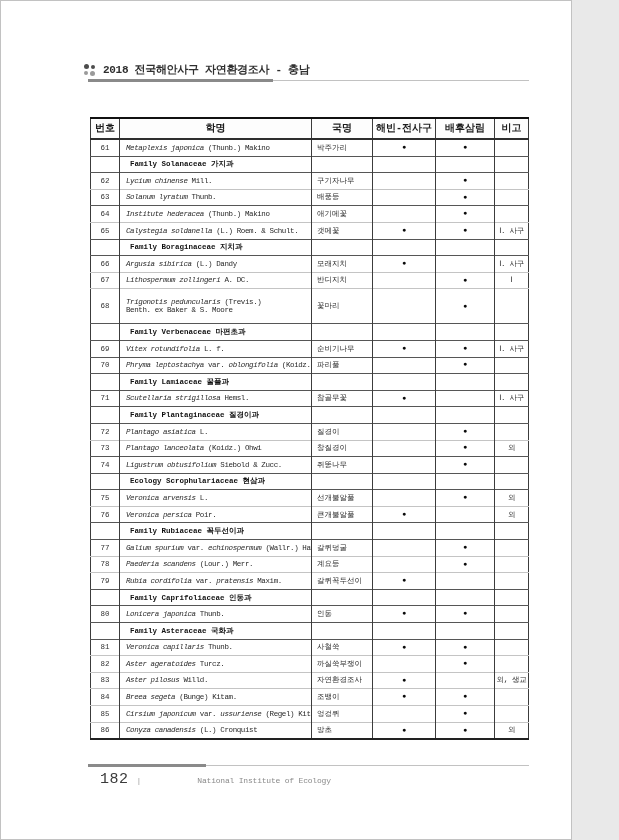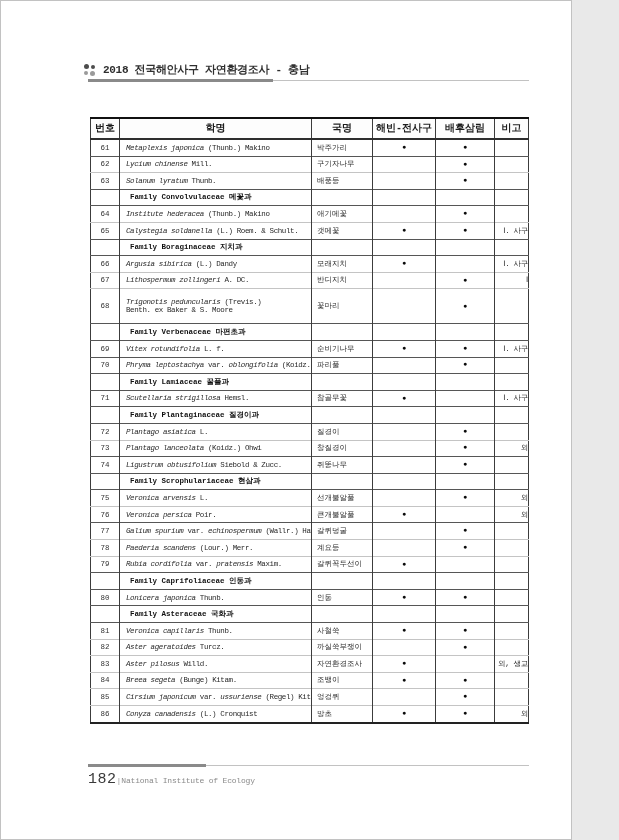--- a/index.html
+++ b/index.html
@@ -32,27 +32,27 @@
   th + th, td + td{border-left:1px solid #3c3c3c;}
   tr.t-light td{border-top:1px solid #c4c4c4;}
   tr.t-dark td{border-top:1px solid #565656;}
   tr.tall td{height:30px;}
   .c-no{text-align:center;color:#333;}
   .c-name{padding-left:6px;white-space:nowrap;letter-spacing:-0.4px;}
   .c-name.wrap{white-space:normal;padding:2px 22px 2px 6px;}
   .c-name .it{font-style:italic;}
   .c-kor{padding-left:5px;white-space:nowrap;}
   .c-mark{text-align:center;font-size:7px;color:#0a0a0a;}
-  .c-note{text-align:right;white-space:nowrap;letter-spacing:-0.3px;}
+  .c-note{text-align:center;white-space:nowrap;letter-spacing:-0.3px;}
   .c-family{padding-left:10px;font-weight:bold;white-space:nowrap;color:#111;}
   
-  .footer{position:absolute;left:88px;top:771px;display:flex;align-items:baseline;gap:0;}
+  .footer{position:absolute;left:100px;top:771px;display:flex;align-items:baseline;gap:8px;}
   .pageno{font-size:15px;color:#3a3a3a;letter-spacing:0.5px;}
   .sep{font-size:8px;color:#9a9a9a;}
-  .inst{font-size:8px;color:#8a8a8a;letter-spacing:-0.2px;}
+  .inst{font-size:8px;color:#8a8a8a;letter-spacing:-0.2px;margin-left:48px;}
 </style>
 </head>
 <body>
 
 <div class="page">
 
   <div class="hdr">
     <span class="dots">
       <i class="d1"></i>
         <i class="d2"></i>
@@ -88,42 +88,42 @@
       </thead>
       <tbody>
           <tr class="species t-light">
             <td class="c-no">61</td>
             <td class="c-name"><span class="it">Metaplexis japonica</span><span class="rm"> (Thunb.) Makino</span></td>
             <td class="c-kor">박주가리</td>
             <td class="c-mark">●</td>
             <td class="c-mark">●</td>
             <td class="c-note"></td>
           </tr>
+          <tr class="family t-dark">
+            <td class="c-no"></td>
+            <td class="c-family">Family Solanaceae 가지과</td>
+            <td class="c-kor"></td>
+            <td class="c-mark"></td>
+            <td class="c-mark"></td>
+            <td class="c-note"></td>
+          </tr>
           <tr class="species t-dark">
             <td class="c-no">62</td>
             <td class="c-name"><span class="it">Lycium chinense</span><span class="rm"> Mill.</span></td>
             <td class="c-kor">구기자나무</td>
             <td class="c-mark"></td>
             <td class="c-mark">●</td>
             <td class="c-note"></td>
           </tr>
           <tr class="species t-light">
             <td class="c-no">63</td>
             <td class="c-name"><span class="it">Solanum lyratum</span><span class="rm"> Thunb.</span></td>
             <td class="c-kor">배풍등</td>
             <td class="c-mark"></td>
             <td class="c-mark">●</td>
-            <td class="c-note"></td>
-          </tr>
-          <tr class="family t-dark">
-            <td class="c-no"></td>
-            <td class="c-family">Family Convolvulaceae 메꽃과</td>
-            <td class="c-kor"></td>
-            <td class="c-mark"></td>
-            <td class="c-mark"></td>
             <td class="c-note"></td>
           </tr>
           <tr class="species t-dark">
             <td class="c-no">64</td>
             <td class="c-name"><span class="it">Institute hederacea</span><span class="rm"> (Thunb.) Makino</span></td>
             <td class="c-kor">애기메꽃</td>
             <td class="c-mark"></td>
             <td class="c-mark">●</td>
             <td class="c-note"></td>
           </tr>
@@ -234,41 +234,49 @@
           <tr class="species t-dark">
             <td class="c-no">74</td>
             <td class="c-name"><span class="it">Ligustrum obtusifolium</span><span class="rm"> Siebold &amp; Zucc.</span></td>
             <td class="c-kor">쥐똥나무</td>
             <td class="c-mark"></td>
             <td class="c-mark">●</td>
             <td class="c-note"></td>
           </tr>
           <tr class="family t-dark">
             <td class="c-no"></td>
-            <td class="c-family">Family Scrophulariaceae 현삼과</td>
+            <td class="c-family">Ecology Scrophulariaceae 현삼과</td>
             <td class="c-kor"></td>
             <td class="c-mark"></td>
             <td class="c-mark"></td>
             <td class="c-note"></td>
           </tr>
           <tr class="species t-dark">
             <td class="c-no">75</td>
             <td class="c-name"><span class="it">Veronica arvensis</span><span class="rm"> L.</span></td>
             <td class="c-kor">선개불알풀</td>
             <td class="c-mark"></td>
             <td class="c-mark">●</td>
             <td class="c-note">외</td>
           </tr>
           <tr class="species t-light">
             <td class="c-no">76</td>
             <td class="c-name"><span class="it">Veronica persica</span><span class="rm"> Poir.</span></td>
             <td class="c-kor">큰개불알풀</td>
             <td class="c-mark">●</td>
             <td class="c-mark"></td>
             <td class="c-note">외</td>
+          </tr>
+          <tr class="family t-dark">
+            <td class="c-no"></td>
+            <td class="c-family">Family Rubiaceae 꼭두선이과</td>
+            <td class="c-kor"></td>
+            <td class="c-mark"></td>
+            <td class="c-mark"></td>
+            <td class="c-note"></td>
           </tr>
           <tr class="species t-dark">
             <td class="c-no">77</td>
             <td class="c-name"><span class="it">Galium spurium</span><span class="rm"> var. </span><span class="it">echinospermum</span><span class="rm"> (Wallr.) Hayek</span></td>
             <td class="c-kor">갈퀴덩굴</td>
             <td class="c-mark"></td>
             <td class="c-mark">●</td>
             <td class="c-note"></td>
           </tr>
           <tr class="species t-light">

